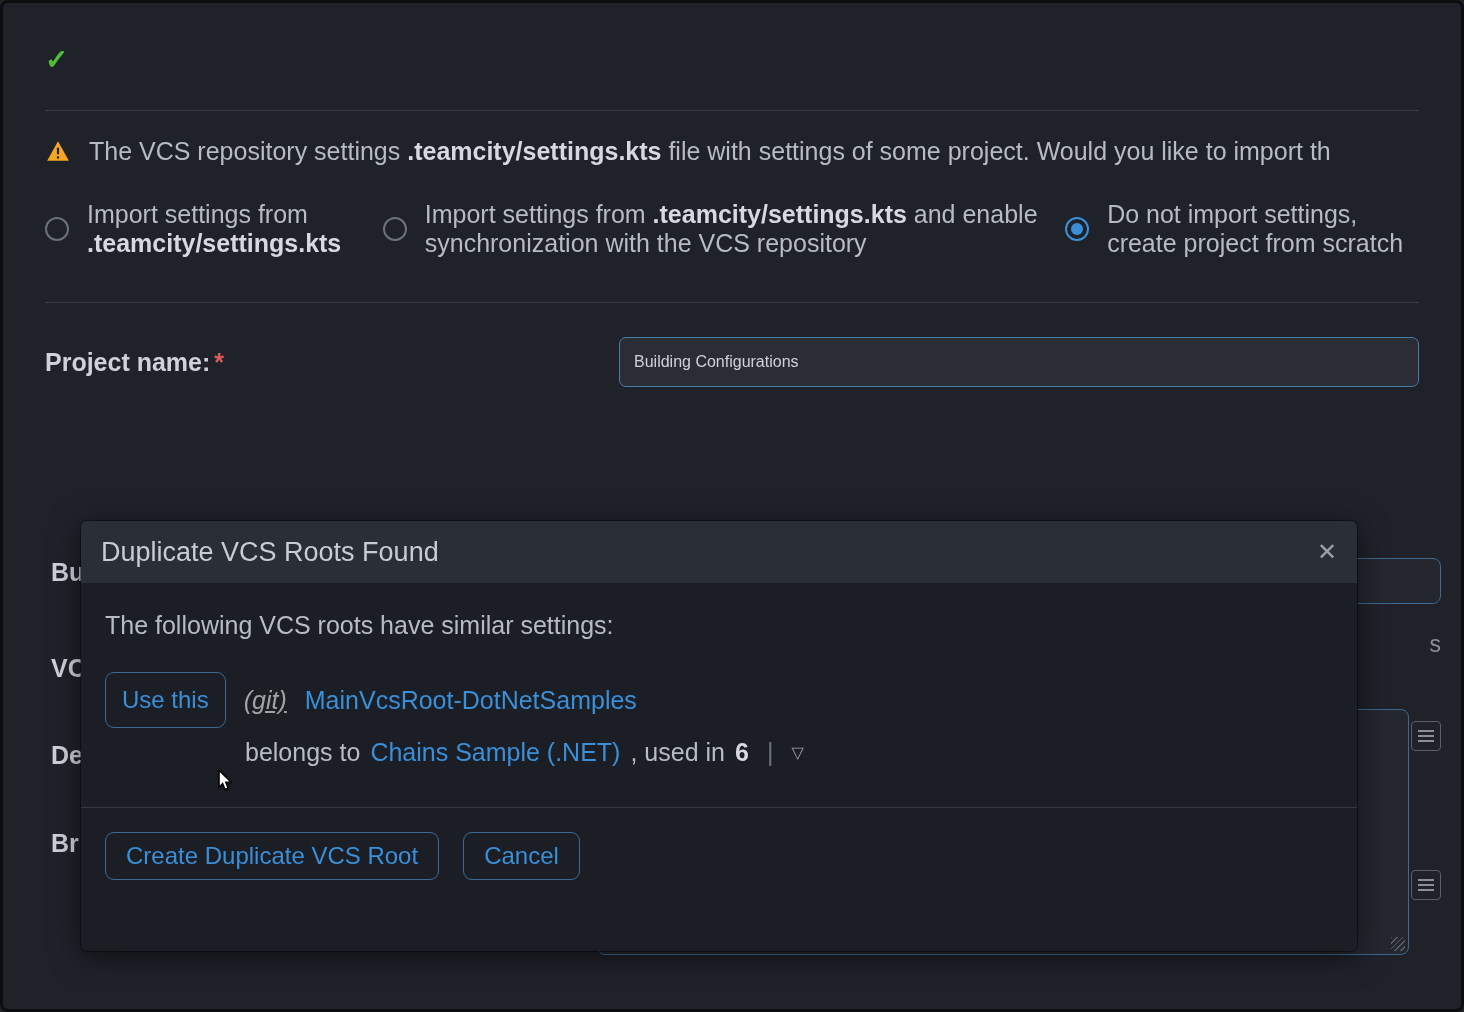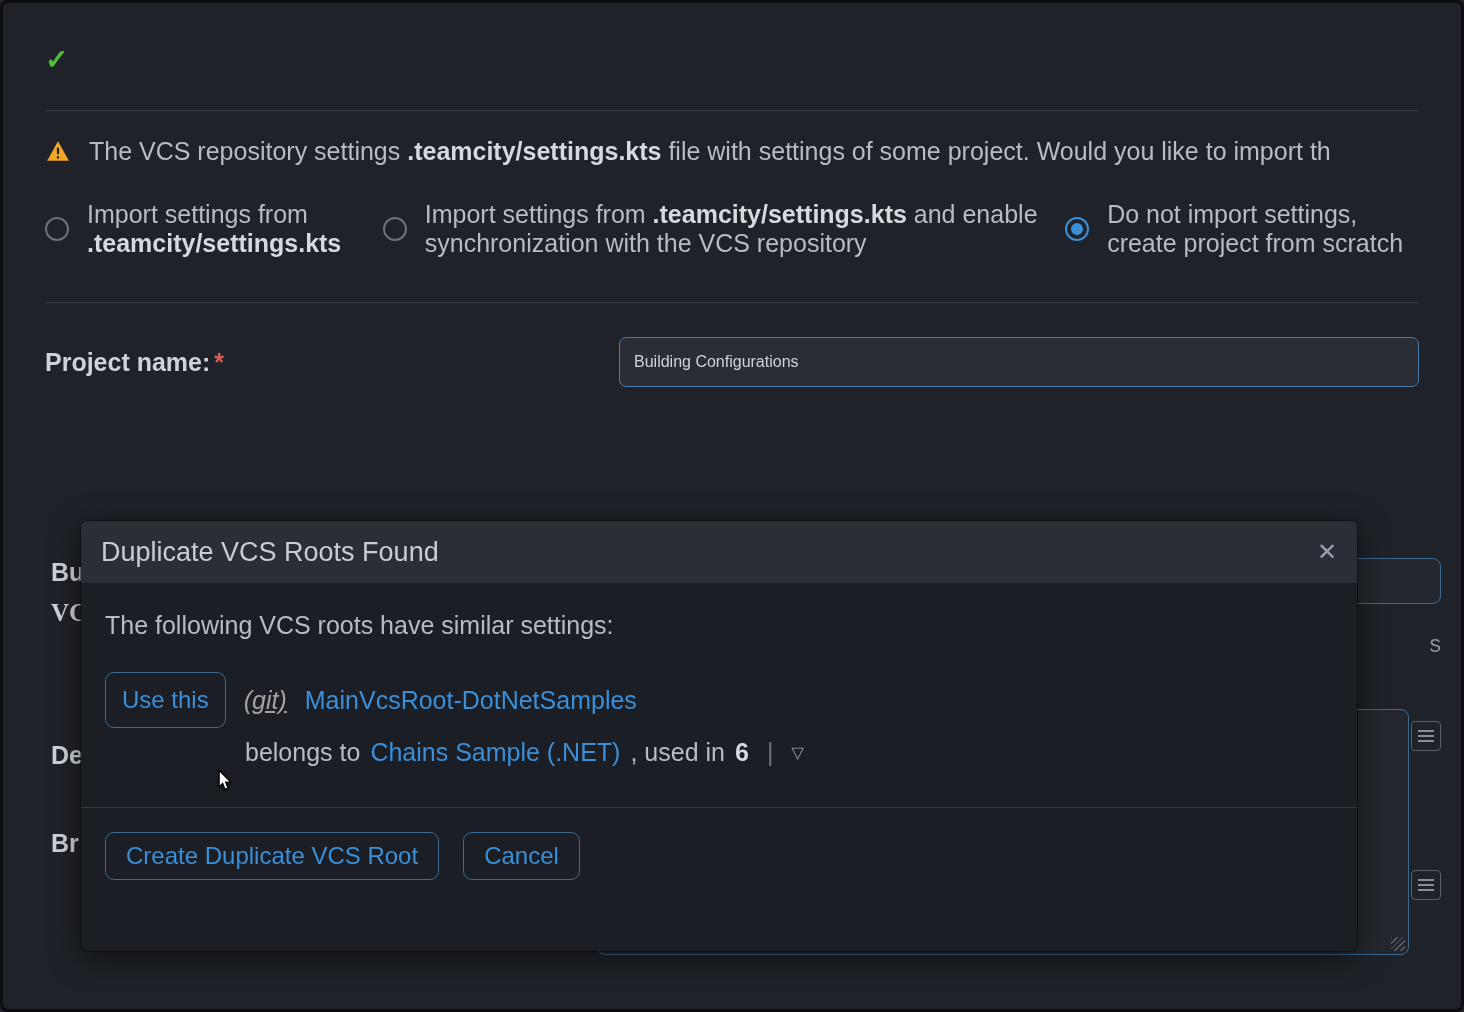--- a/index.html
+++ b/index.html
@@ -27,21 +27,21 @@
   .label { width: 540px; font-size: 25px; color: #cfd3d9; font-weight: 600; }
   .req { color: #e05a5a; margin-left: 4px; }
   .input {
     flex: 1; height: 50px; background: #2a2d35; border: 1px solid #4a7aa8;
     border-radius: 7px; color: #cfd3d9; font-size: 16px; padding: 0 14px;
     outline: none;
   }
   
   .peek-label { font-size: 25px; color: #cfd3d9; font-weight: 600; position: absolute; left: 48px; }
   .peek-1 { top: 555px; }
-  .peek-2 { top: 596px; font-family: Liberation Serif, serif; }
+  .peek-2 { top: 651px; }
   .peek-3 { top: 738px; }
   .peek-4 { top: 826px; }
   .side-icon { position: absolute; right: 20px; width: 30px; height: 30px; border: 1px solid #5a5f68; border-radius: 4px; display:flex; align-items:center; justify-content:center; }
   .side-icon .bars { width:16px; height:12px; border-top:2px solid #8a8f98; border-bottom:2px solid #8a8f98; }
   .side-icon .bars::after { content:""; display:block; width:16px; height:2px; background:#8a8f98; margin-top:3px;}
   .side-1 { top: 718px; }
   .side-2 { top: 867px; }
   
   .bg-textarea { position:absolute; left:594px; right:52px; top:706px; height:246px; border:1px solid #3c6a93; border-radius:8px; background:#24272e; }
   .bg-textarea .grip { position:absolute; right:3px; bottom:3px; width:14px; height:14px; background-image: repeating-linear-gradient(135deg,#5a5f68 0,#5a5f68 1px,transparent 1px,transparent 4px); }

